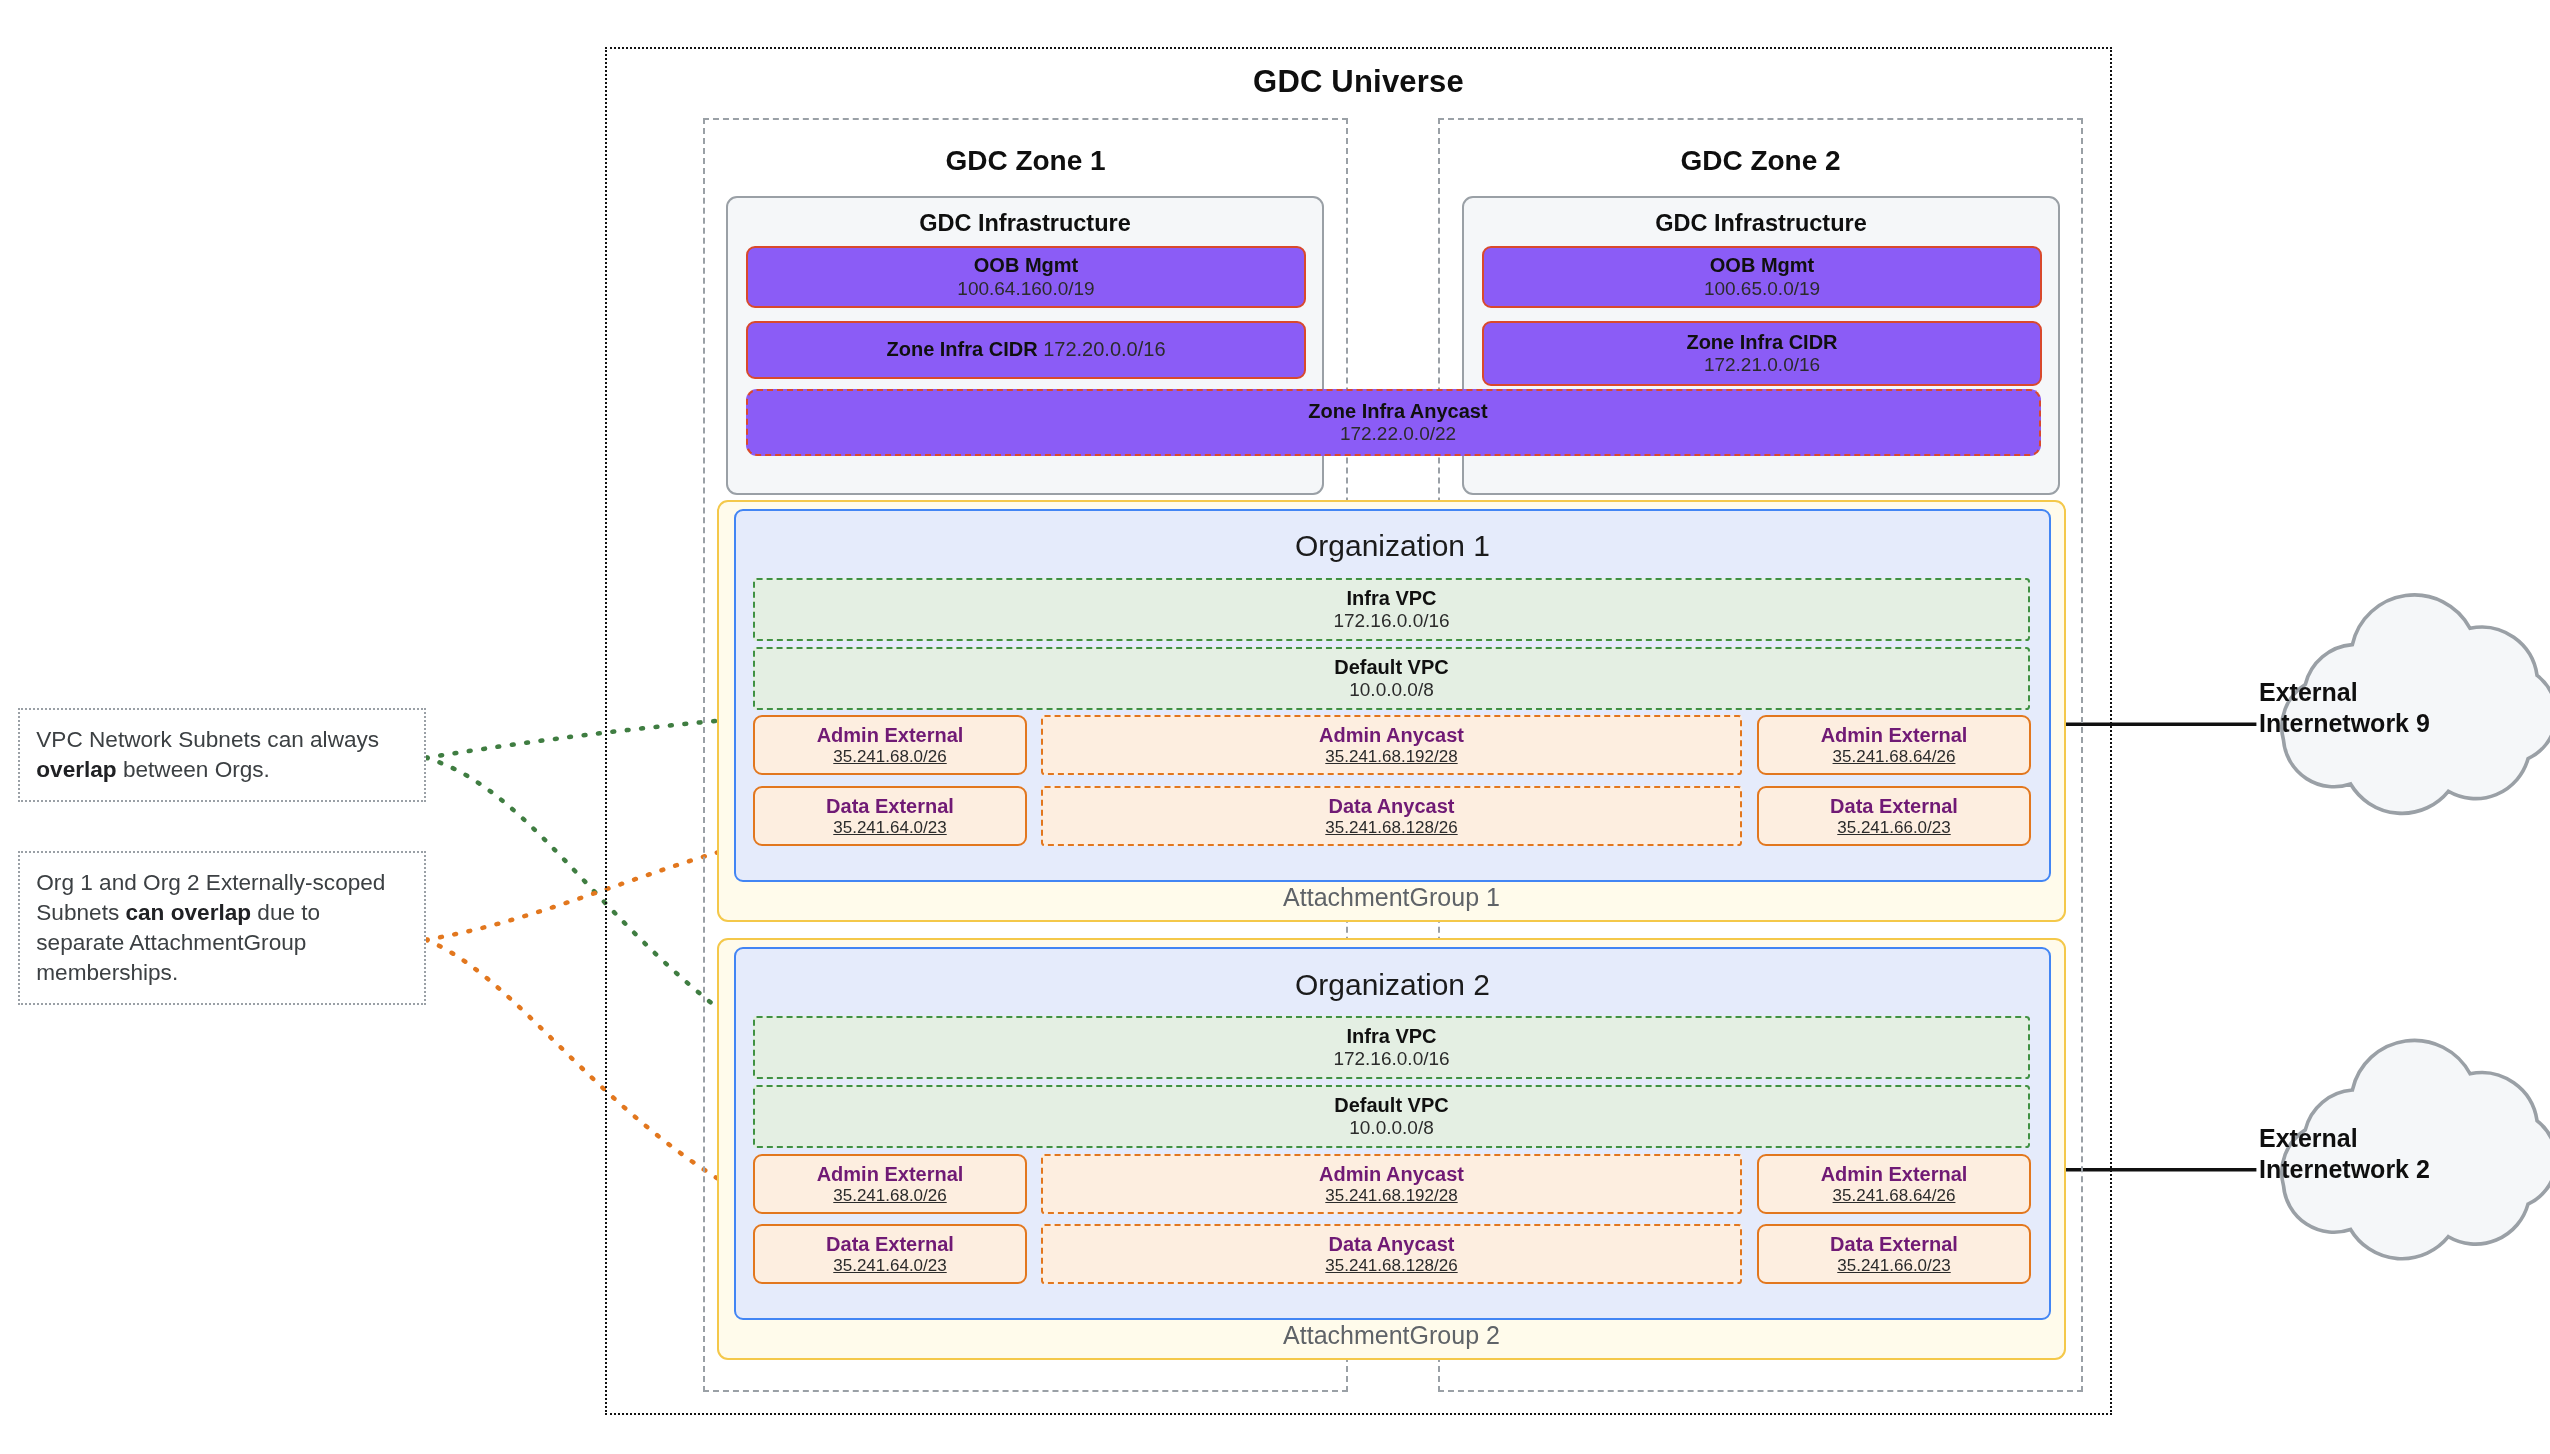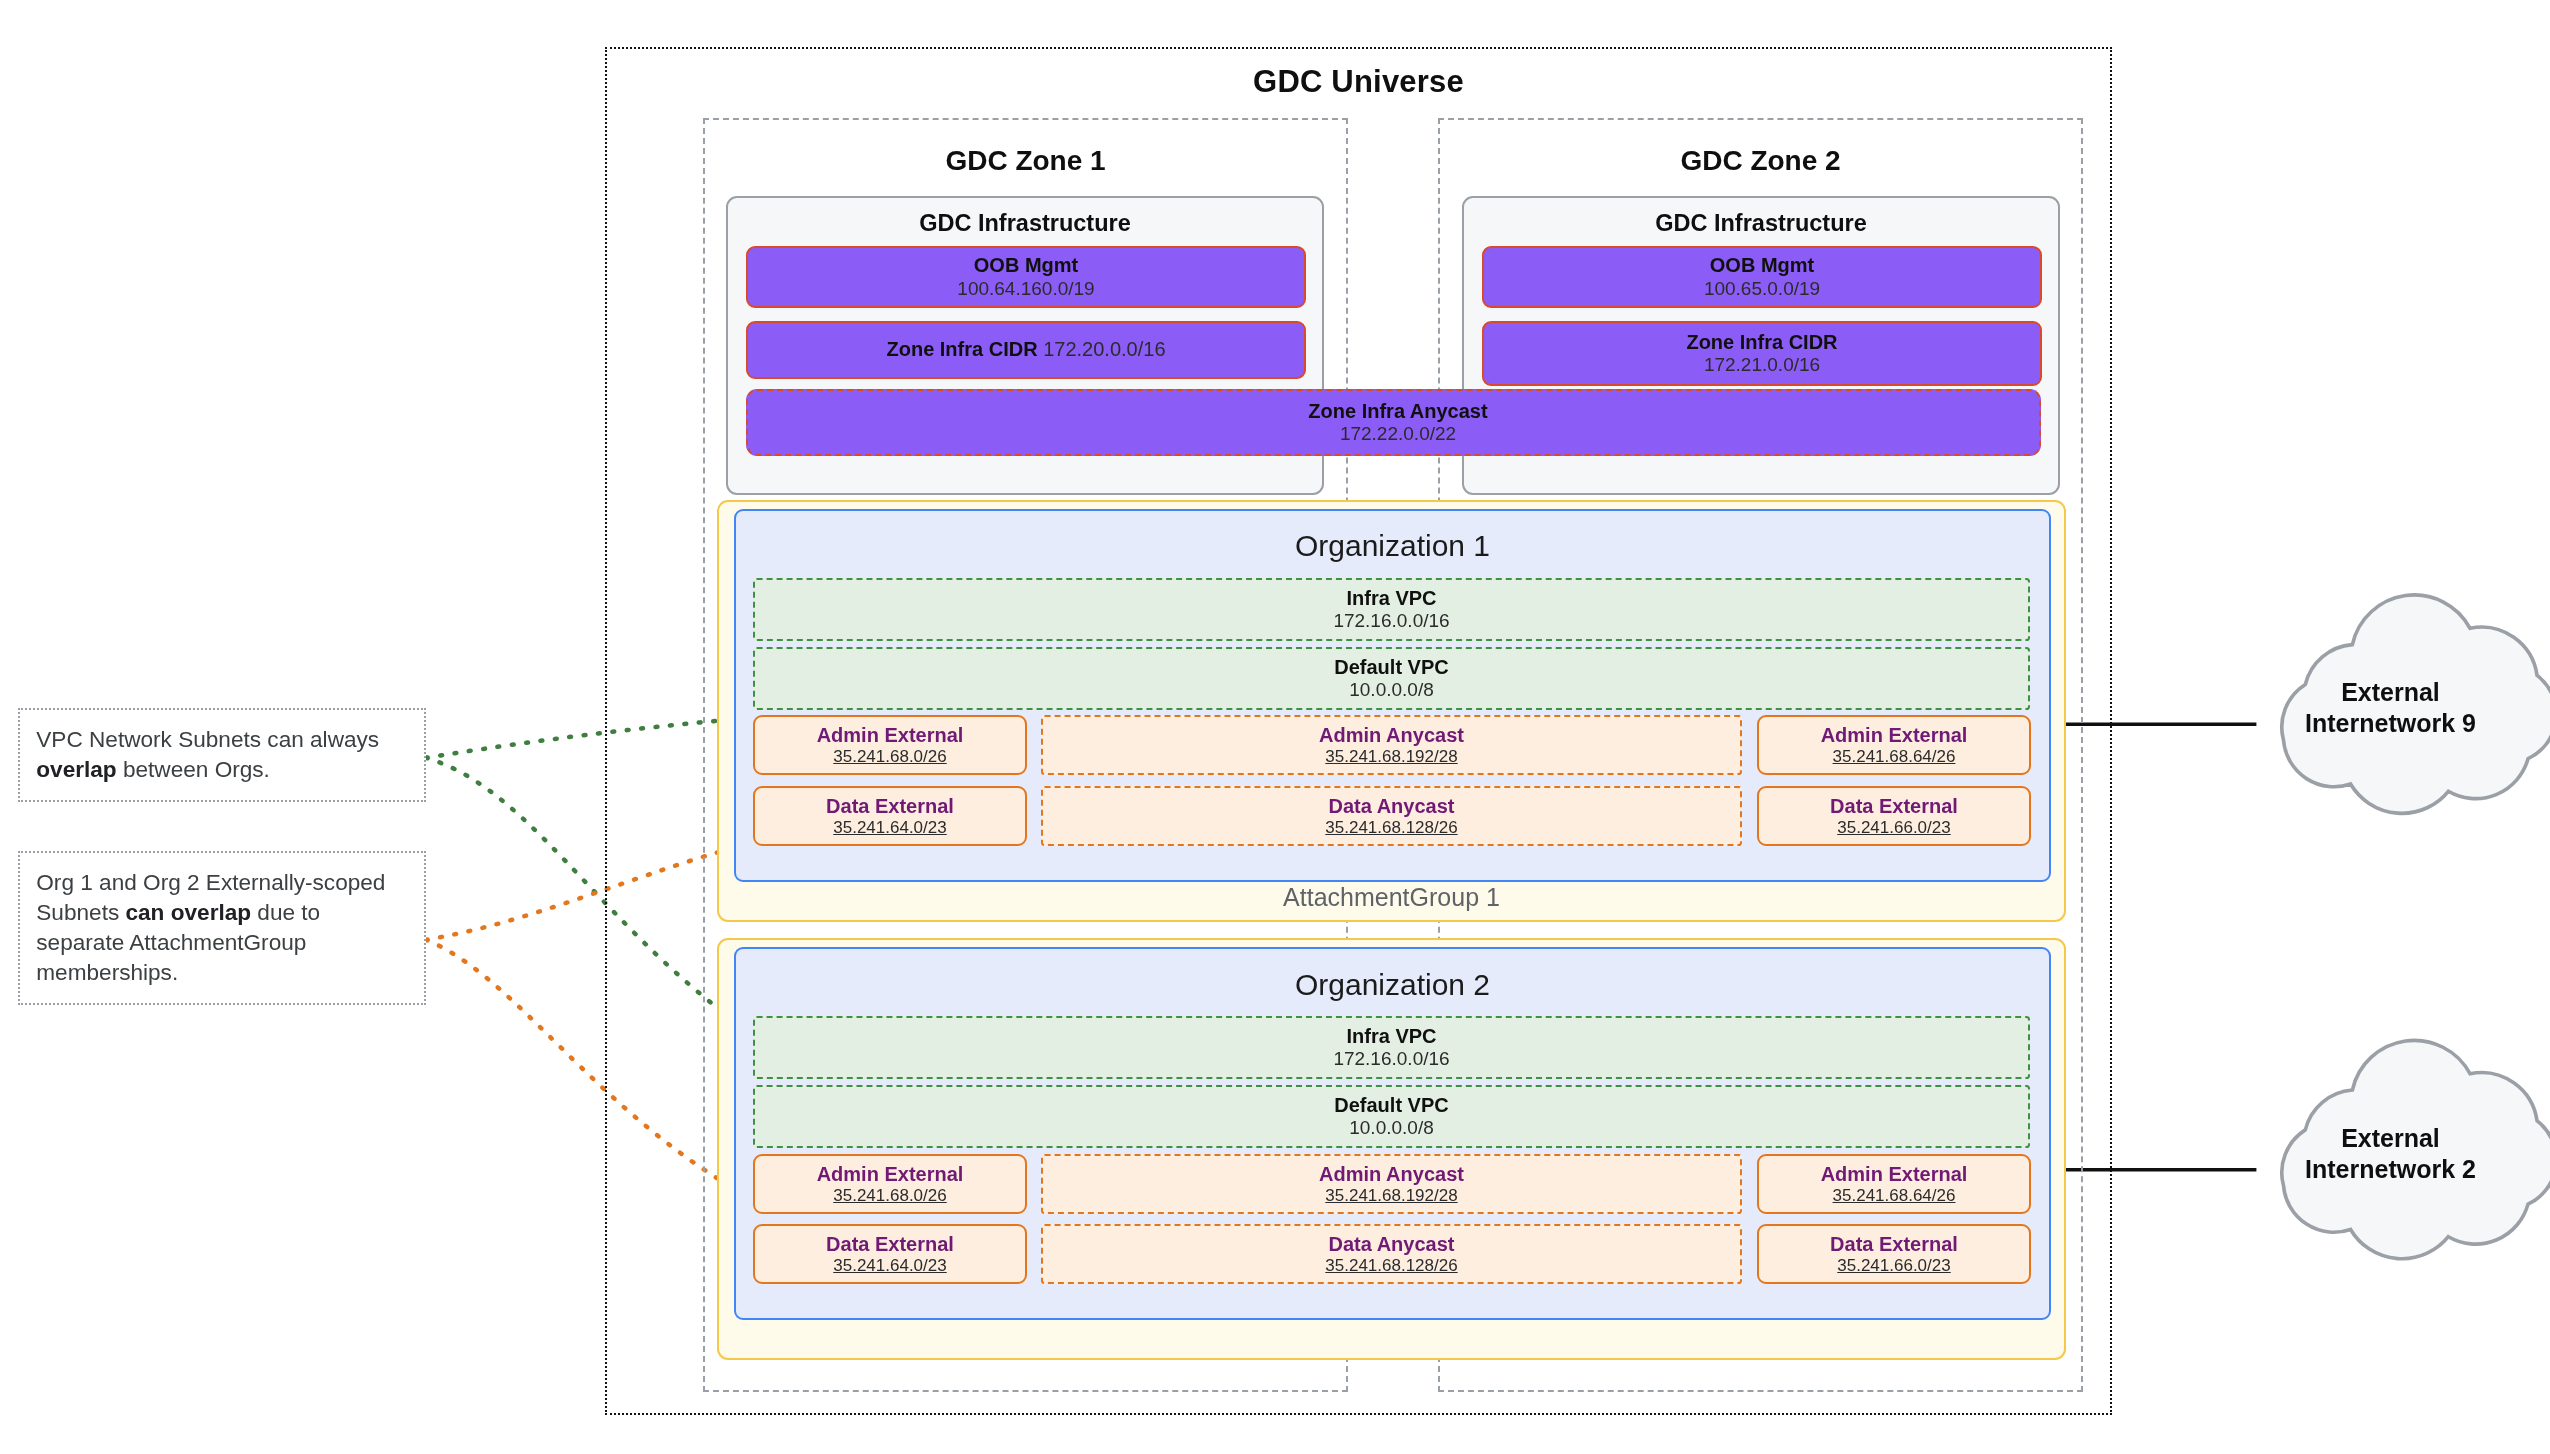--- a/index.html
+++ b/index.html
@@ -145,21 +145,21 @@
     line-height: 1.34;
     color: #3c4043;
   }
   .note b { font-weight: bold; color: #202124; }
   #note1 { left: 18px; top: 708px; width: 408px; }
   #note2 { left: 18px; top: 851px; width: 408px; }
 
   
   .cloud-label {
     font-size: 25px; font-weight: bold; color: #0f0f0f;
-    line-height: 1.25; text-align: center;
+    line-height: 1.25; 
   }
   #cloud1-label { left: 2259px; top: 677px; width: 263px; }
   #cloud2-label { left: 2259px; top: 1123px; width: 263px; }
 
   #svg-layer { position: absolute; left: 0; top: 0; width: 2550px; height: 1454px; pointer-events: none; }
 </style>
 </head>
 <body>
 
 <div id="stage">
@@ -277,20 +277,21 @@
   <div class="abs sub-box dashed center-text" id="o1-dat-any">
     <div class="sub-name">Data Anycast</div>
     <div class="sub-val">35.241.68.128/26</div>
   </div>
   <div class="abs sub-box center-text" id="o1-dat-ext-r">
     <div class="sub-name">Data External</div>
     <div class="sub-val">35.241.66.0/23</div>
   </div>
 
   <div class="abs ag-box" id="ag2"></div>
+  <div class="abs center-text ag-label" id="ag2-label">AttachmentGroup 2</div>
 
   <div class="abs org-box" id="org2"></div>
   <div class="abs center-text org-title" id="org2-title">Organization 2</div>
 
   <div class="abs vpc-box center-text" id="o2-infra-vpc">
     <div class="vpc-name">Infra VPC</div>
     <div class="vpc-val">172.16.0.0/16</div>
   </div>
   <div class="abs vpc-box center-text" id="o2-default-vpc">
     <div class="vpc-name">Default VPC</div>

